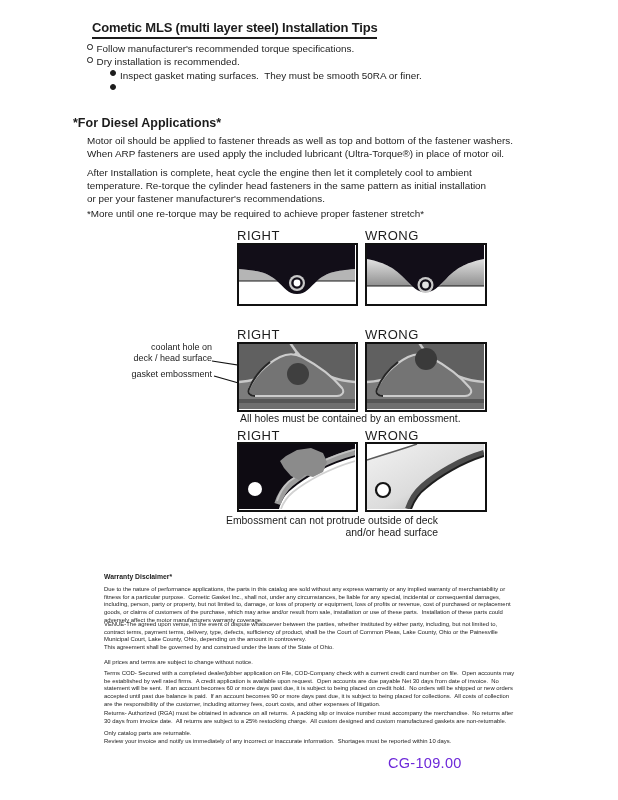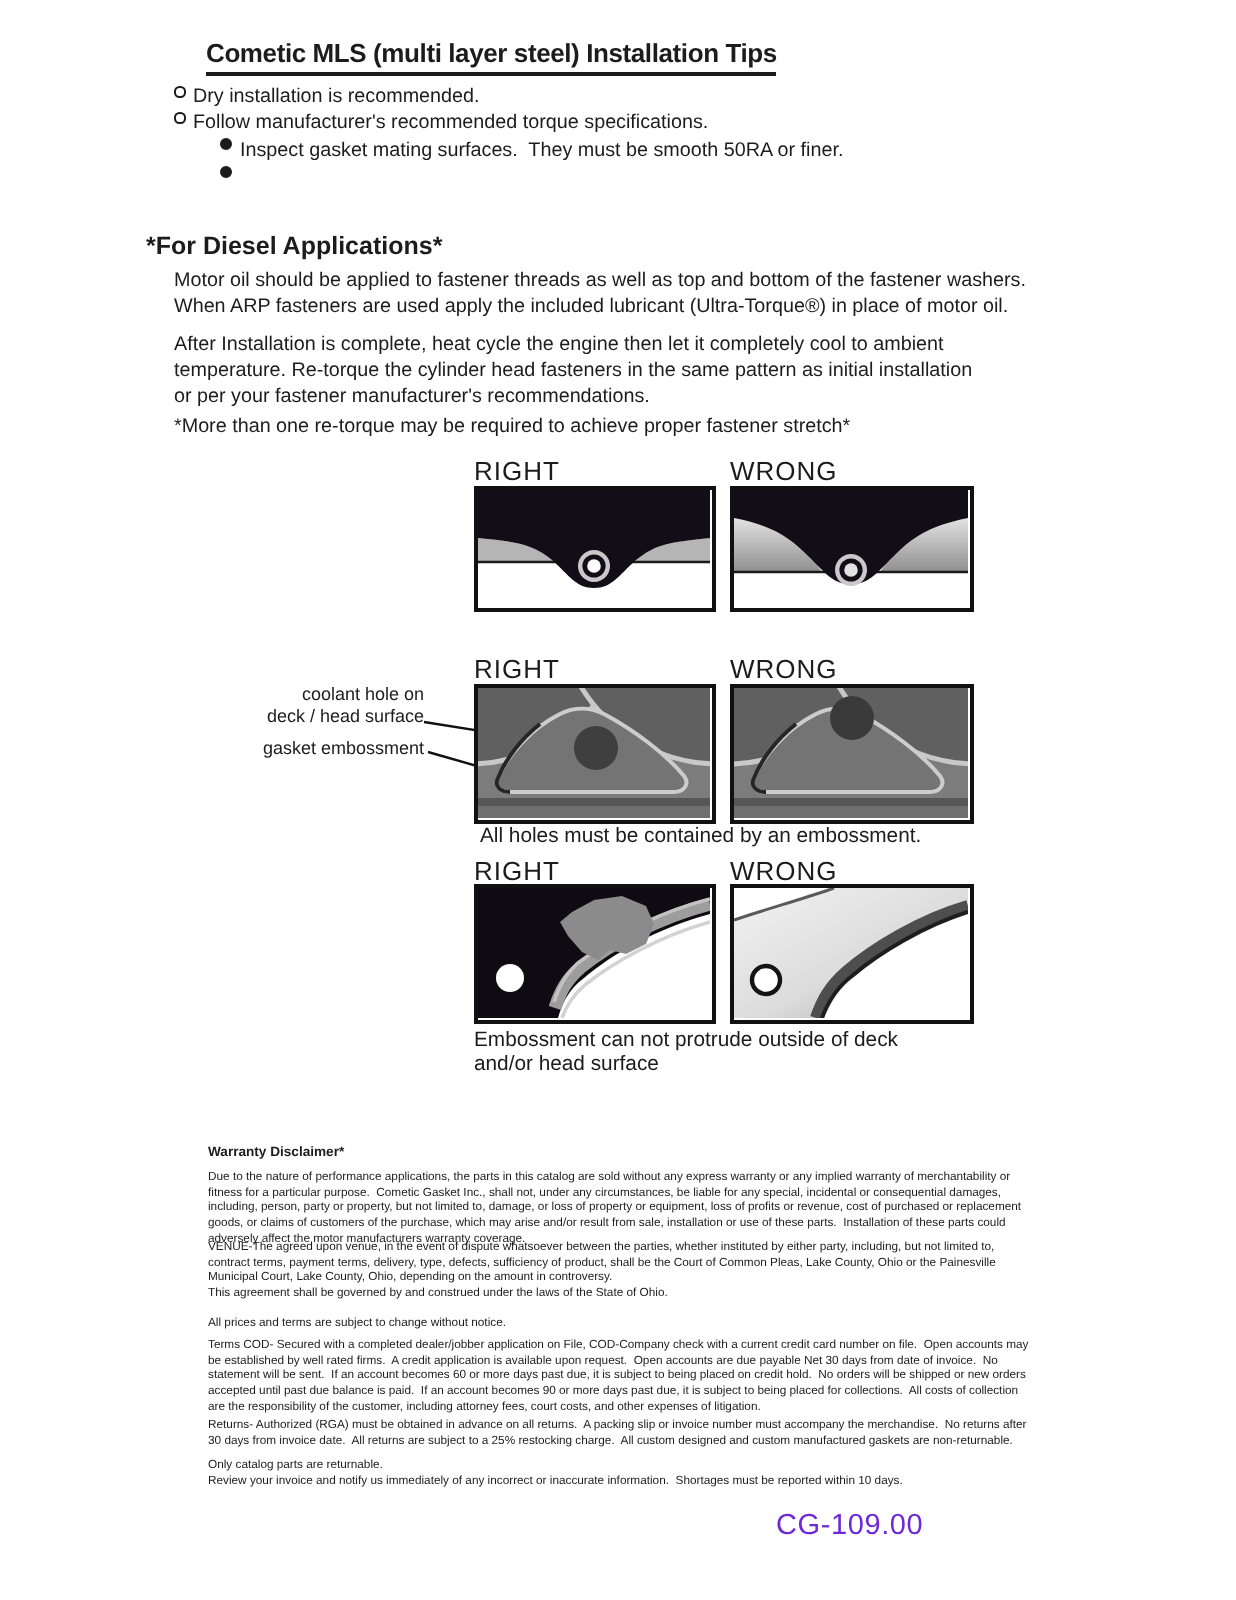--- a/index.html
+++ b/index.html
@@ -36,38 +36,38 @@
           <stop offset="1" stop-color="#8f8f8f"></stop>
       </linearGradient>
       <linearGradient id="g-band" x1="0" y1="0" x2="1" y2="1">
         <stop offset="0" stop-color="#f2f2f2"></stop>
           <stop offset="0.55" stop-color="#dcdcdc"></stop>
           <stop offset="1" stop-color="#a6a6a6"></stop>
       </linearGradient>
     </defs>
   </svg>
 
-  <div class="abs" style="left:103px;top:18px;text-align:center;">
+  <div class="abs" style="left:92px;top:18px;text-align:center;">
     <span class="title">Cometic MLS (multi layer steel) Installation Tips</span>
   </div>
 
   <div class="abs" style="left:87px;top:42px;">
+    <div class="b-row"><span class="mk"></span><span>Follow manufacturer's recommended torque specifications.</span></div>
     <div class="b-row"><span class="mk"></span><span>Dry installation is recommended.</span></div>
-    <div class="b-row"><span class="mk"></span><span>Follow manufacturer's recommended torque specifications.</span></div>
     <div class="b-row b-sub"><span class="mk filled"></span><span>Inspect gasket mating surfaces.  They must be smooth 50RA or finer.</span></div>
     <div class="b-row b-sub"><span class="mk filled"></span></div>
   </div>
 
   <div class="abs h2" style="left:73px;top:116px;">*For Diesel Applications*</div>
   <div class="abs body-p" style="left:87px;top:166px;">After Installation is complete, heat cycle the engine then let it completely cool to ambient
 temperature. Re-torque the cylinder head fasteners in the same pattern as initial installation
 or per your fastener manufacturer's recommendations.</div>
   <div class="abs body-p" style="left:87px;top:134px;">Motor oil should be applied to fastener threads as well as top and bottom of the fastener washers.
 When ARP fasteners are used apply the included lubricant (Ultra-Torque®) in place of motor oil.</div>
-  <div class="abs body-p" style="left:87px;top:207px;">*More than one re-torque may be required to achieve proper fastener stretch*</div>
+  <div class="abs body-p" style="left:87px;top:207px;">*More until one re-torque may be required to achieve proper fastener stretch*</div>
 
   <div class="abs rw-label" style="left:237px;top:228px;width:121px;">RIGHT</div>
   <div class="abs rw-label" style="left:365px;top:228px;width:122px;">WRONG</div>
 
   <div class="abs dbox" style="left:237px;top:243px;width:121px;height:63px;">
     <svg width="116" height="58" viewBox="0 0 116 58">
       <rect width="116" height="58" fill="#ffffff"></rect>
       <path d="M0 24 C20 26 27 27 37 35 L38 36 L0 36 Z" fill="#b5b5b5"></path>
       <path d="M116 24 C96 26 89 27 79 35 L78 36 L116 36 Z" fill="#b5b5b5"></path>
       <line x1="0" y1="36" x2="116" y2="36" stroke="#1a1a1a" stroke-width="1.2"></line>
@@ -150,21 +150,21 @@
     <svg width="117" height="65" viewBox="0 0 117 65">
       <rect width="117" height="65" fill="#ffffff"></rect>
       <path d="M0 16 C18 10 36 5 50 0 H117 V10 C92 17 69 30 55 42 C47 49 43 57 40.5 65 H0 Z" fill="url(#g-band)"></path>
       <path d="M0 16 C18 10 36 5 50 0" fill="none" stroke="#5a5a5a" stroke-width="1.5"></path>
       <path d="M41 65 C44 56 48 49 56 42 C70 30 93 16 117 9" fill="none" stroke="#4e4e4e" stroke-width="6"></path>
       <path d="M44 65 C47 57 51 50 59 44 C73 32 95 19 117 12" fill="none" stroke="#1e1e1e" stroke-width="2"></path>
       <circle cx="16" cy="46" r="7" fill="#ffffff" stroke="#141414" stroke-width="2.2"></circle>
     </svg>
   </div>
 
-  <div class="abs caption" style="left:237px;top:515px;">Embossment can not protrude outside of deck
+  <div class="abs caption" style="left:226px;top:515px;text-align:right;">Embossment can not protrude outside of deck
 and/or head surface</div>
 
   <div class="abs warr-h" style="left:104px;top:573px;">Warranty Disclaimer*</div>
   <div class="abs warr" style="left:104px;top:586px;">Due to the nature of performance applications, the parts in this catalog are sold without any express warranty or any implied warranty of merchantability or
 fitness for a particular purpose.  Cometic Gasket Inc., shall not, under any circumstances, be liable for any special, incidental or consequential damages,
 including, person, party or property, but not limited to, damage, or loss of property or equipment, loss of profits or revenue, cost of purchased or replacement
 goods, or claims of customers of the purchase, which may arise and/or result from sale, installation or use of these parts.  Installation of these parts could
 adversely affect the motor manufacturers warranty coverage.</div>
   <div class="abs warr" style="left:104px;top:621px;">VENUE-The agreed upon venue, in the event of dispute whatsoever between the parties, whether instituted by either party, including, but not limited to,
 contract terms, payment terms, delivery, type, defects, sufficiency of product, shall be the Court of Common Pleas, Lake County, Ohio or the Painesville

